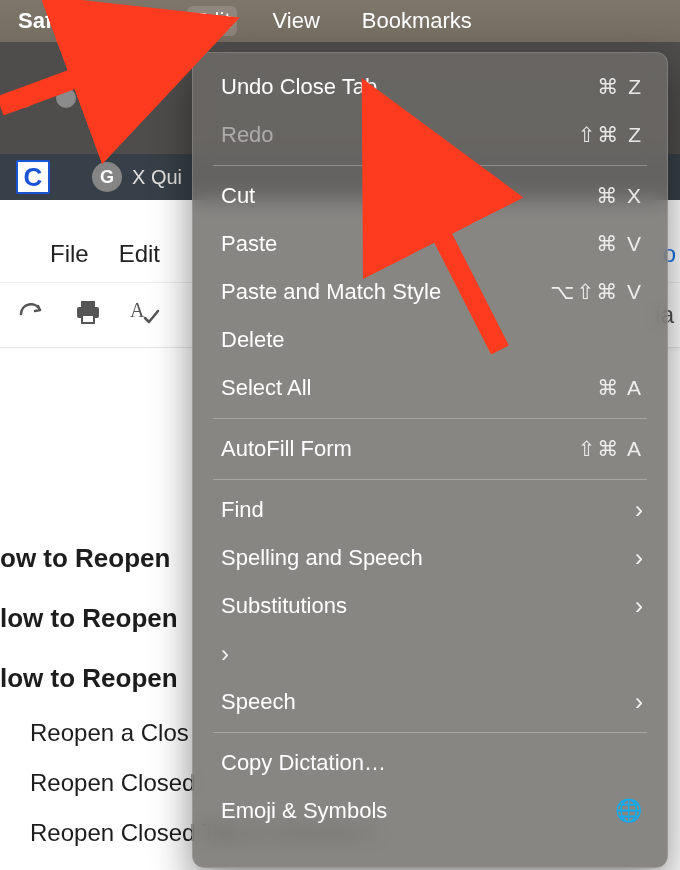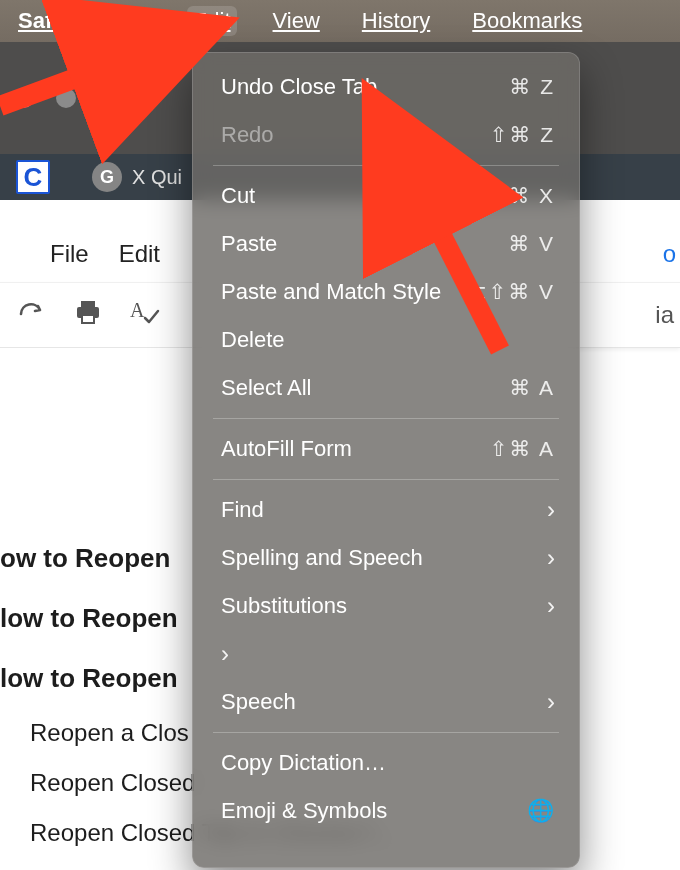--- a/index.html
+++ b/index.html
@@ -1,20 +1,20 @@
 <!DOCTYPE html>
 <html><head>
 <meta charset="utf-8">
 <style>
   * { box-sizing: border-box; margin: 0; padding: 0; }
   html, body { width: 680px; height: 870px; overflow: hidden; font-family: -apple-system, "Helvetica Neue", Arial, sans-serif; background:#fff;}
   
   .menubar { position:absolute; left:0; top:0; width:680px; height:42px;
     background: linear-gradient(#7f766b,#756c62); display:flex; align-items:center; color:#fff;
-    font-size:22px; font-weight:400; padding-left:18px; gap:30px;text-decoration:underline; }
+    font-size:22px; font-weight:400; padding-left:18px; gap:30px; }
   .menubar .app { font-weight:700; }
   .menubar .mitem { position:relative; padding:2px 6px; border-radius:6px;}
   .menubar .mitem.selected { background:rgba(255,255,255,.15);}
   
   .toolbar { position:absolute; left:0; top:42px; width:680px; height:112px; background:#4e4d4c;
     display:flex; align-items:center; color:#d0d0d0; padding-left:14px; gap:22px;}
   .traffic { width:20px;height:20px;border-radius:50%;}
   .traffic.red{background:#ff5f56;}
   .traffic.dim{background:#8b8b8b;}
   .sidebar-icon svg{display:block;}
@@ -32,21 +32,21 @@
   
   .gtoolbar{ position:absolute; left:0; top:282px; width:680px; height:66px; background:#fff;
     border-top:1px solid rgba(0,0,0,.06); border-bottom:1px solid #e6e6e6; box-shadow:0 2px 4px rgba(0,0,0,.06);
     display:flex; align-items:center; gap:28px; padding-left:18px; color:#555; font-size:24px;}
   
   .content{ position:absolute; left:0; top:348px; width:450px; height:540px; background:#fff;
     padding:180px 0 0 0; color:#1d1d1d; font-size:24px; line-height:50px;}
   .outline-h { font-weight:700; font-size:26px; line-height:60px;}
   .outline-i { padding-left:30px; font-weight:400;}
   
-  .menu { position:absolute; left:192px; top:52px; width:388px; height:816px;
+  .menu { position:absolute; left:192px; top:52px; width:476px; height:816px;
     background: rgba(110,107,104,.82); backdrop-filter: blur(10px);
     border-radius:12px; border:1px solid rgba(255,255,255,.15);
     box-shadow: 0 18px 40px rgba(0,0,0,.45); color:#fff; padding:10px 0; font-size:22px;}
   .menu .row { display:flex; align-items:center; justify-content:space-between;
     padding:10px 24px 10px 28px; line-height:28px;}
   .menu .row .lbl{ }
   .menu .row .sc{ color:rgba(255,255,255,.85); font-size:21px; letter-spacing:2px; display:flex; align-items:center; gap:6px;}
   .menu .row.disabled{ color:rgba(255,255,255,.45);}
   .menu hr{ border:none; border-top:1px solid rgba(255,255,255,.25); margin:6px 20px;}
   .chev{ font-size:24px; color:rgba(255,255,255,.9);}
@@ -57,21 +57,20 @@
   .arrow-svg{ position:absolute; left:0; top:0; pointer-events:none;}
 </style>
 </head>
 <body>
 
 <div class="menubar">
   <span class="app">Safari</span>
   <span class="mitem">File</span>
   <span class="mitem selected">Edit</span>
   <span class="mitem">View</span>
-  <span class="mitem">History</span>
   <span class="mitem">Bookmarks</span>
 </div>
 
 <div class="toolbar">
   <span class="traffic red"></span>
   <span class="traffic dim"></span>
   <span class="sidebar-icon" style="margin-left:20px;">
     <svg width="36" height="28" viewBox="0 0 36 28">
         <rect x="1" y="1" width="34" height="26" rx="5" fill="none" stroke="#bdbdbd" stroke-width="2"></rect>
         <line x1="13" y1="1" x2="13" y2="27" stroke="#bdbdbd" stroke-width="2"></line>

